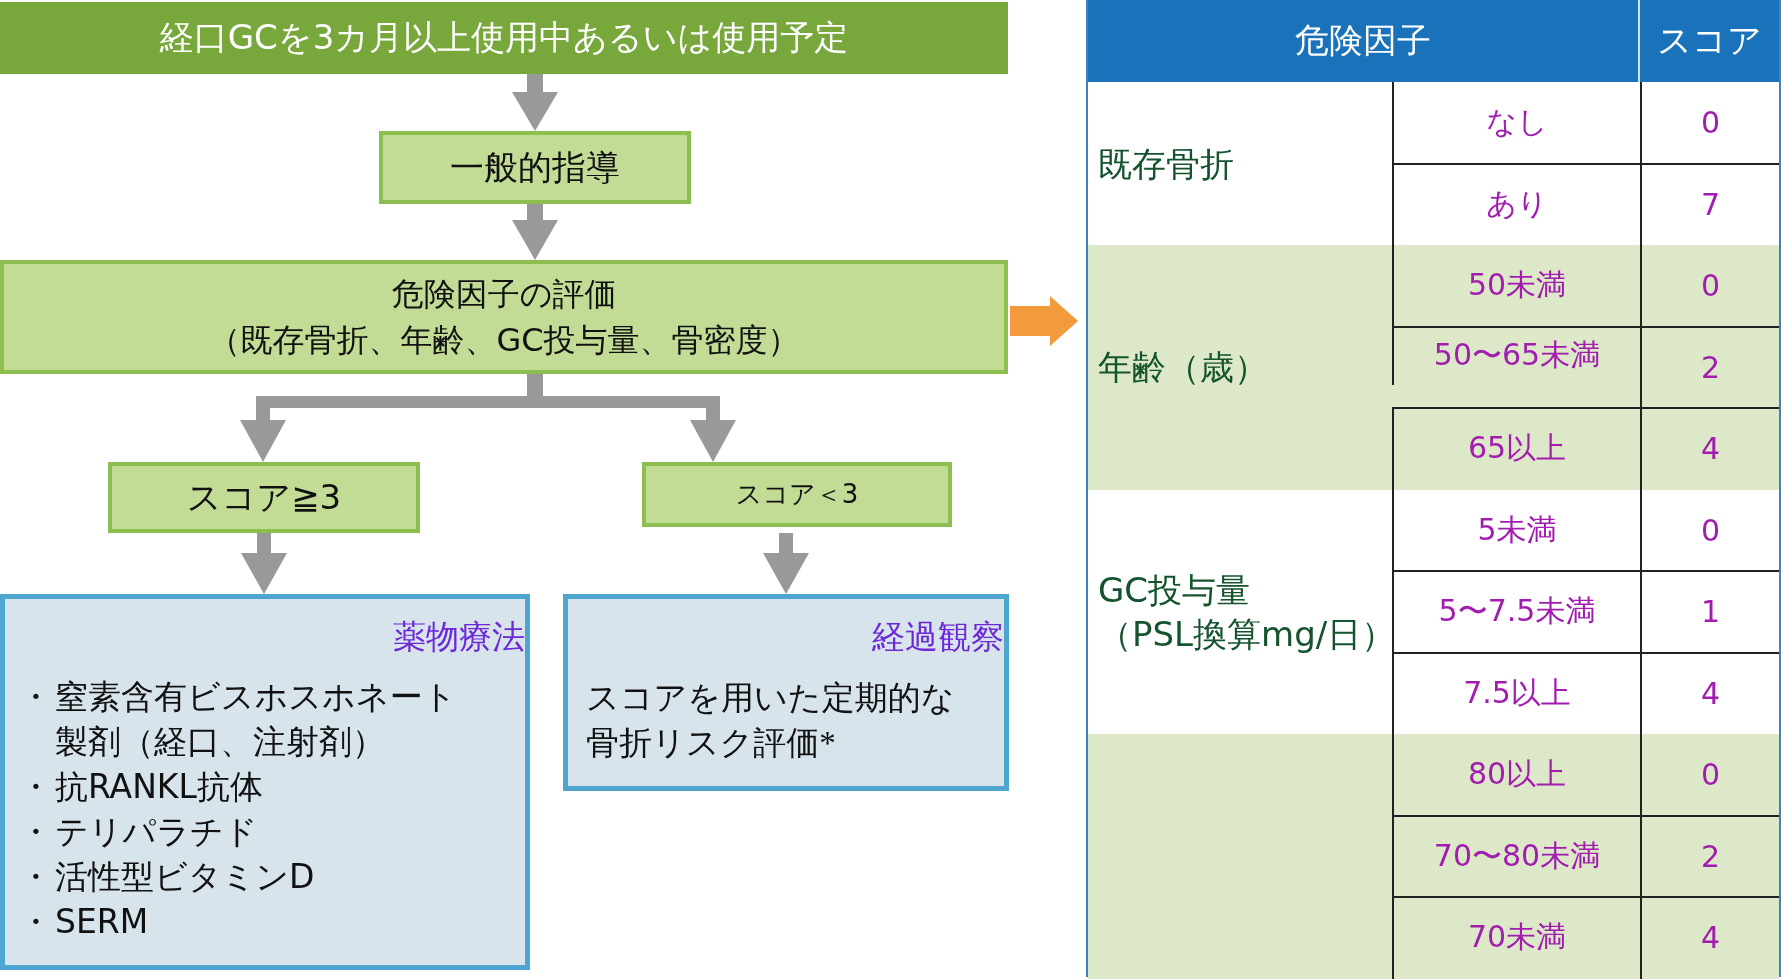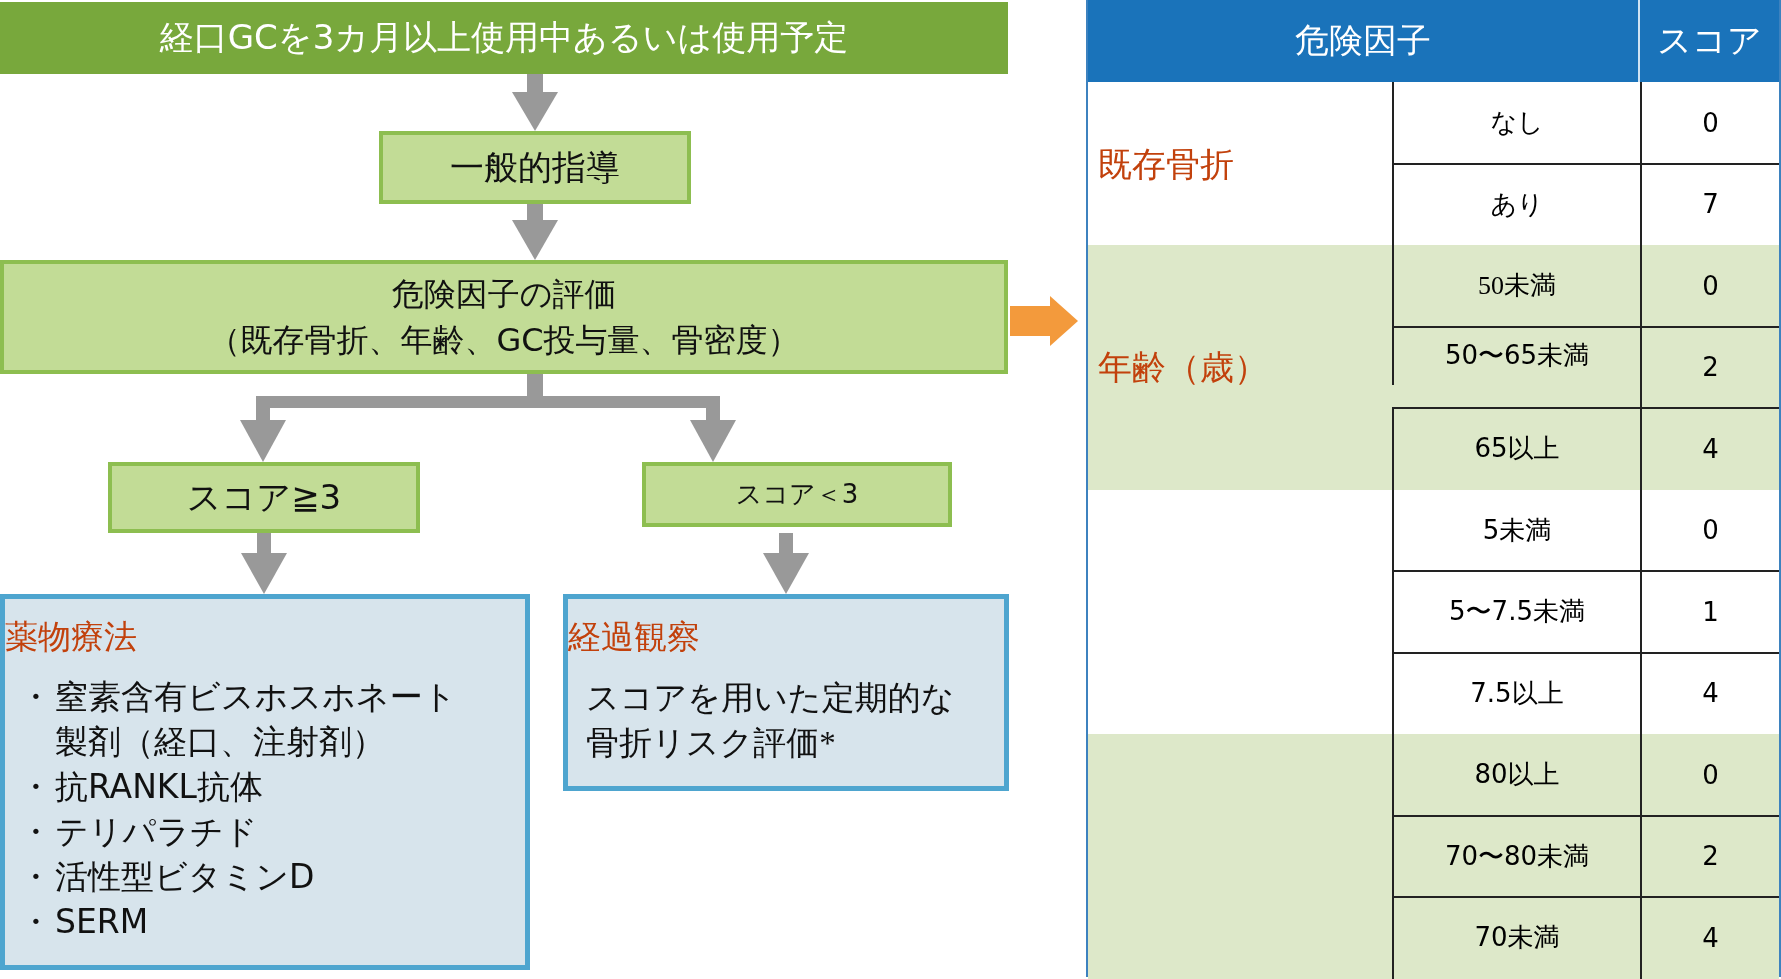--- a/index.html
+++ b/index.html
@@ -10,35 +10,35 @@
             color:#fff; font-size:34px; display:flex; align-items:center; justify-content:center; letter-spacing:0px; }
   .gbox { background:#c2dc96; border:4px solid #8dbe50; color:#111; display:flex;
           align-items:center; justify-content:center; text-align:center; }
   .general { left:379px; top:131px; width:312px; height:73px; font-size:34px; }
   .risk { left:0; top:260px; width:1008px; height:114px; font-size:32px; flex-direction:column; line-height:46px; }
   .score-hi { left:108px; top:462px; width:312px; height:71px; font-size:34px; }
   .score-lo { left:642px; top:462px; width:310px; height:65px; font-size:26px; }
   .bbox { background:#d7e4ec; border:5px solid #4ea5cf; }
   .drug { left:0; top:594px; width:530px; height:376px; }
   .obs { left:563px; top:594px; width:446px; height:197px; }
-  .btitle { text-align:left; color:#c2410c; font-size:33px; margin-top:16px; }
+  .btitle { text-align:right; color:#6d28d9; font-size:33px; margin-top:16px; }
   .drug ul { list-style:none; margin:14px 0 0 0; padding:0 0 0 22px; font-size:33px; line-height:45px; color:#111; }
   .drug li { position:relative; padding-left:28px; }
   .drug li::before { content:"・"; position:absolute; left:-8px; top:0; }
   .obs-text { font-size:33px; line-height:45px; color:#111; margin:16px 0 12px 18px;font-family:Liberation Serif, serif; }
   svg.arrows { position:absolute; left:0; top:0; width:1781px; height:979px; pointer-events:none; }
   
   .tbl { left:1086px; top:0; width:695px; height:977px; border:2px solid #3d82bf; border-top:none; background:#fff; }
   .thead { position:absolute; left:0; top:0; height:82px; width:100%; background:#1a73ba; color:#fff; font-size:34px; }
   .th1 { position:absolute; left:0; top:0; width:552px; height:82px; display:flex; align-items:center; justify-content:center; border-right:2px solid #cfe3f3; box-sizing:border-box; }
   .th2 { position:absolute; left:552px; top:0; right:0; height:82px; display:flex; align-items:center; justify-content:center;text-align:right; }
   .group { position:absolute; left:0; width:100%; }
   .group.shaded { background:#dde8c9; }
-  .gname { position:absolute; left:10px; top:0; bottom:0; display:flex; align-items:center; color:#c2410c; font-size:34px; line-height:44px; }
-  .cell-opt, .cell-score { position:absolute; display:flex; align-items:center; justify-content:center; font-size:26px; color:#000000; box-sizing:border-box; }
+  .gname { position:absolute; left:10px; top:0; bottom:0; display:flex; align-items:center; color:#14532d; font-size:34px; line-height:44px; }
+  .cell-opt, .cell-score { position:absolute; display:flex; align-items:center; justify-content:center; font-size:30px; color:#a21caf; box-sizing:border-box; }
   .cell-opt { left:304px; width:248px; border-left:2px solid #222; }
   .cell-score { left:552px; right:0; border-left:2px solid #222; }
   .hline { position:absolute; left:304px; right:0; height:0; border-top:2px solid #222; }
 </style>
 </head>
 <body>
 
 <svg class="arrows" viewBox="0 0 1781 979">
   <g fill="#999999">
 
@@ -111,30 +111,34 @@
       <div class="group" style="top: 82px; height: 163px;">
         <div class="gname">既存骨折</div>
         <div class="cell-opt" style="top: 0px; height: 81.5px;">なし</div>
         <div class="cell-score" style="top: 0px; height: 81.5px;">0</div>
         <div class="cell-opt" style="top: 81.5px; height: 81.5px;">あり</div>
         <div class="cell-score" style="top: 81.5px; height: 81.5px;">7</div>
         <div class="hline" style="top: 80.5px;"></div>
       </div>
       <div class="group shaded" style="top: 245px; height: 244.5px;">
         <div class="gname">年齢（歳）</div>
-        <div class="cell-opt" style="top: 0px; height: 81.5px; font-family: Liberation Serif, serif;">50未満</div>
+        <div class="cell-opt" style="top: 0px; height: 81.5px;">50未満</div>
         <div class="cell-score" style="top: 0px; height: 81.5px;">0</div>
         <div class="cell-opt" style="top: 81.5px; height: 58px;">50〜65未満</div>
         <div class="cell-score" style="top: 81.5px; height: 81.5px;">2</div>
         <div class="hline" style="top: 80.5px;"></div>
         <div class="cell-opt" style="top: 163px; height: 81.5px;">65以上</div>
         <div class="cell-score" style="top: 163px; height: 81.5px;">4</div>
         <div class="hline" style="top: 162px;"></div>
       </div>
       <div class="group" style="top: 489.5px; height: 244.5px;">
+        <div class="gname" style="flex-direction: column; align-items: flex-start; justify-content: center;">
+          <span style="display: block;">GC投与量</span>
+          <span style="display: block;">（PSL換算mg/日）</span>
+        </div>
         <div class="cell-opt" style="top: 0px; height: 81.5px;">5未満</div>
         <div class="cell-score" style="top: 0px; height: 81.5px;">0</div>
         <div class="cell-opt" style="top: 81.5px; height: 81.5px;">5〜7.5未満</div>
         <div class="cell-score" style="top: 81.5px; height: 81.5px;">1</div>
         <div class="hline" style="top: 80.5px;"></div>
         <div class="cell-opt" style="top: 163px; height: 81.5px;">7.5以上</div>
         <div class="cell-score" style="top: 163px; height: 81.5px;">4</div>
         <div class="hline" style="top: 162px;"></div>
       </div>
       <div class="group shaded" style="top: 734px; height: 244.5px;">

